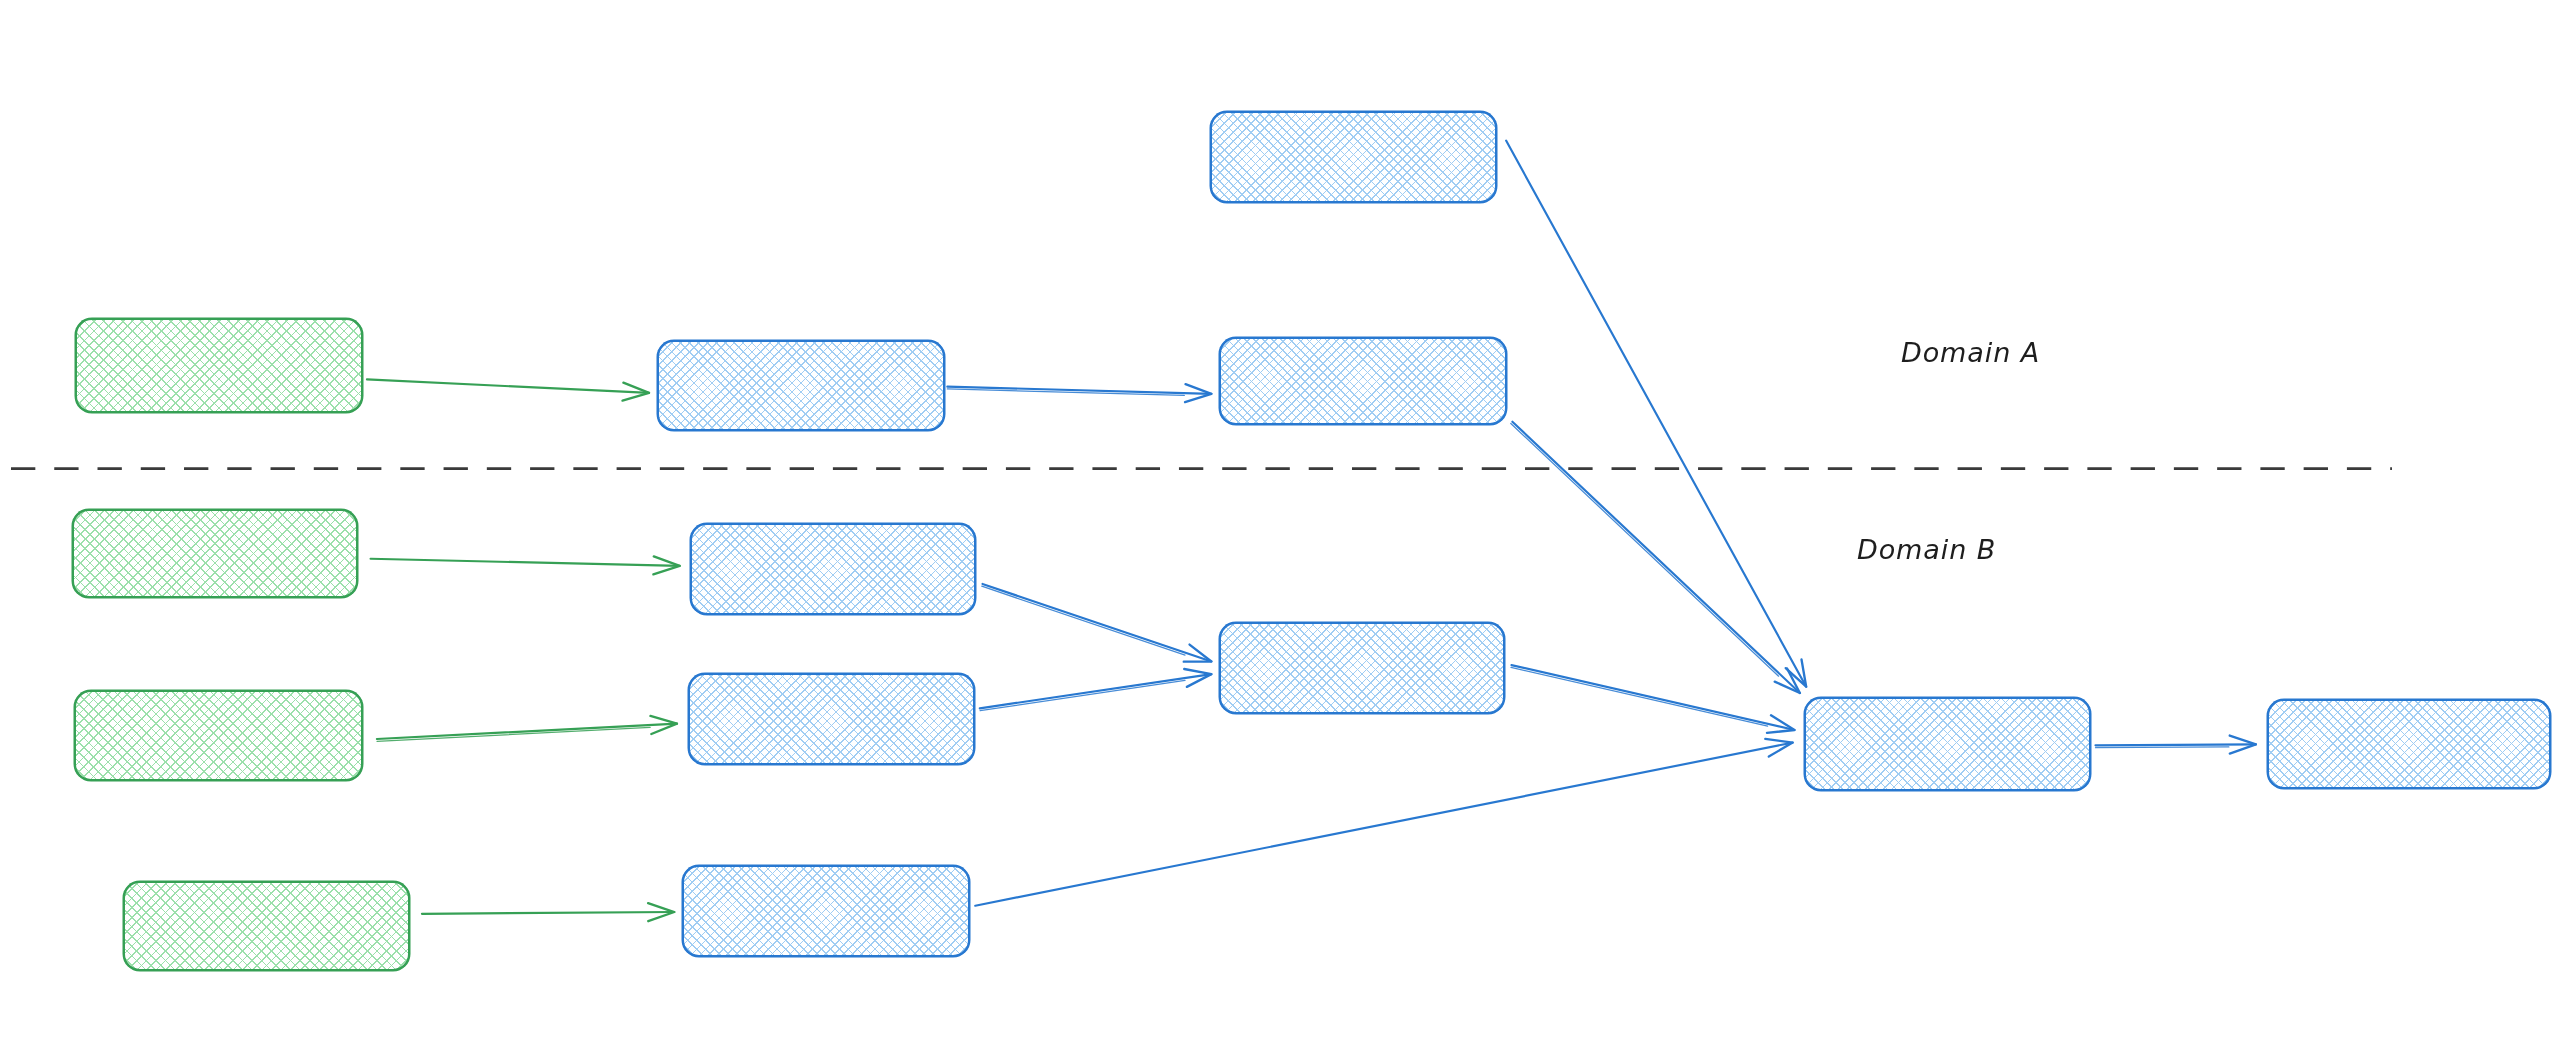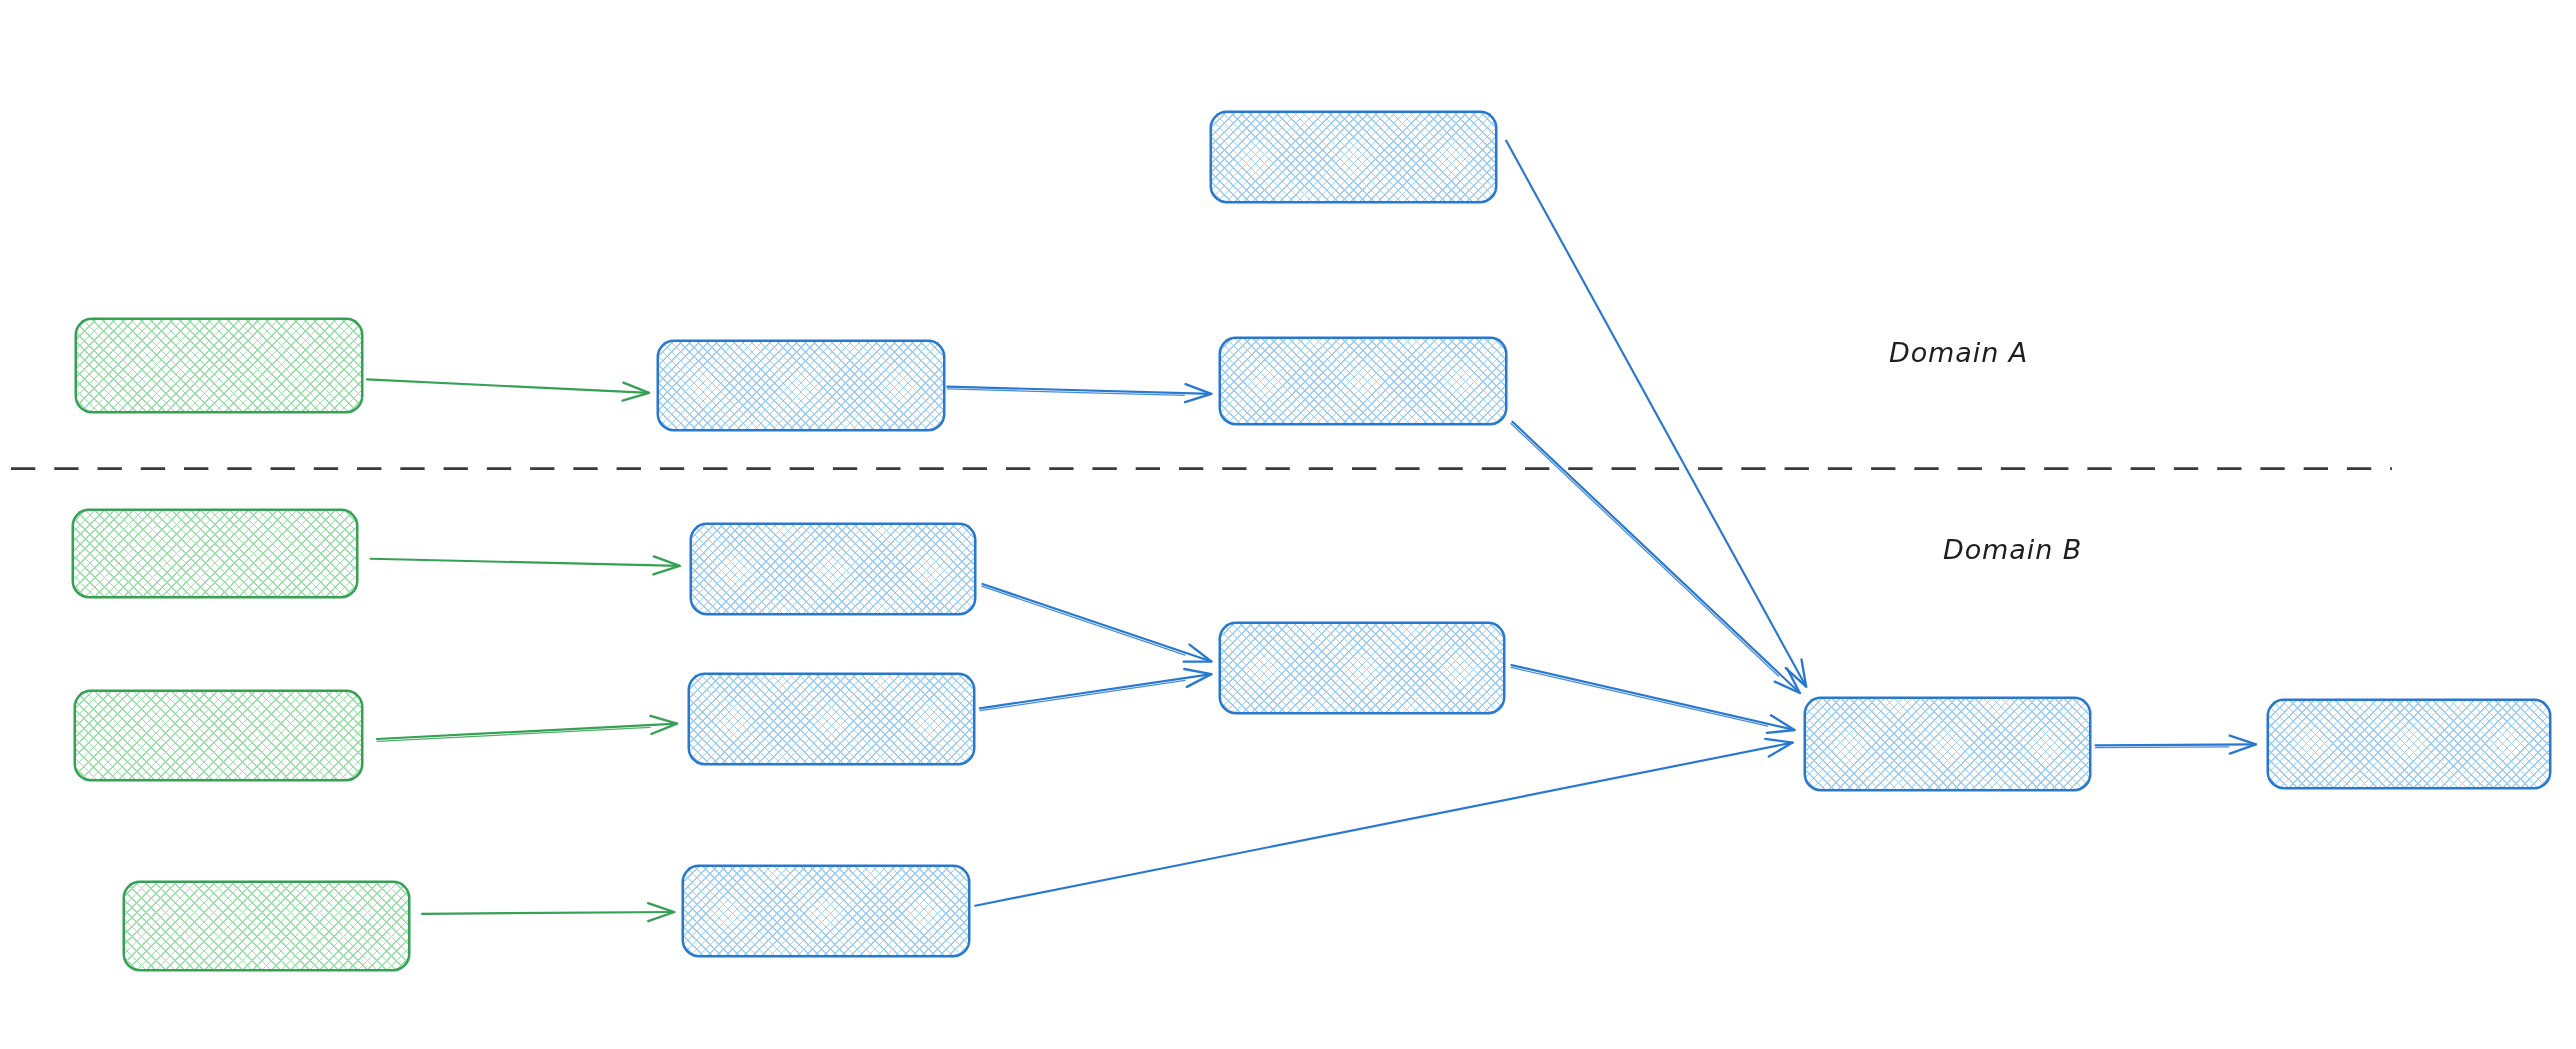--- a/index.html
+++ b/index.html
@@ -25,21 +25,21 @@
   .node.green{
     border-color:var(--c-green);
     box-shadow:0 0 0 0.5px var(--c-green);
     background-image:
       repeating-linear-gradient(45deg,  var(--h-green) 0px, var(--h-green) 1.2px, transparent 1.2px, transparent 6.8px),
       repeating-linear-gradient(-45deg, var(--h-green) 0px, var(--h-green) 1.2px, transparent 1.2px, transparent 6.8px);
   }
   .domain-label{
     position:absolute;
     font-style:italic;font-weight:500;font-size:27px;letter-spacing:0.9px;
-    color:var(--c-text);white-space:nowrap;
+    color:var(--c-text);white-space:nowrap;margin-left:12px;
   }
 </style>
 </head>
 <body>
 
 <div class="canvas">
 
   <svg id="edges-svg" width="2576" height="1049" viewBox="0 0 2858 1164" xmlns="http://www.w3.org/2000/svg">
     <defs>
       <marker id="ah-blue" viewBox="0 0 36 28" refX="33" refY="14" markerWidth="36" markerHeight="28" markerUnits="userSpaceOnUse" orient="auto">
@@ -107,15 +107,15 @@
       <div class="node green" style="left: 74px; top: 690px; width: 289px; height: 91px;"></div>
       <div class="node blue" style="left: 688px; top: 673px; width: 287px; height: 92px;"></div>
       <div class="node blue" style="left: 1219px; top: 622px; width: 286px; height: 92px;"></div>
       <div class="node green" style="left: 123px; top: 881px; width: 287px; height: 90px;"></div>
       <div class="node blue" style="left: 682px; top: 865px; width: 288px; height: 92px;"></div>
       <div class="node blue" style="left: 1804px; top: 697px; width: 287px; height: 94px;"></div>
       <div class="node blue" style="left: 2267px; top: 699px; width: 284px; height: 90px;"></div>
     </div>
 
   <div class="domain-label" style="left:1889px;top:337px">Domain A</div>
-  <div class="domain-label" style="left:1943px;top:534px">Domain B</div>
+  <div class="domain-label" style="left:1845px;top:534px">Domain B</div>
 </div>
 
 
 </body></html>

